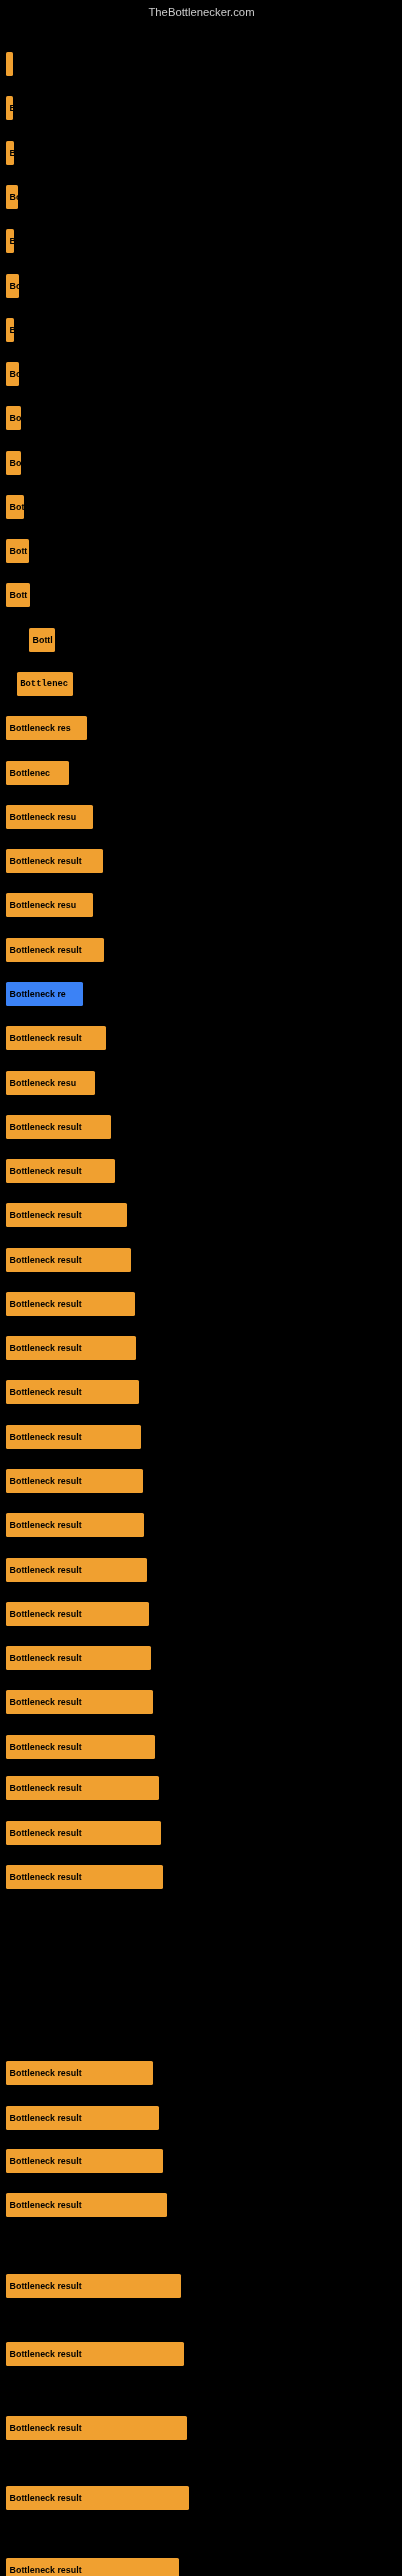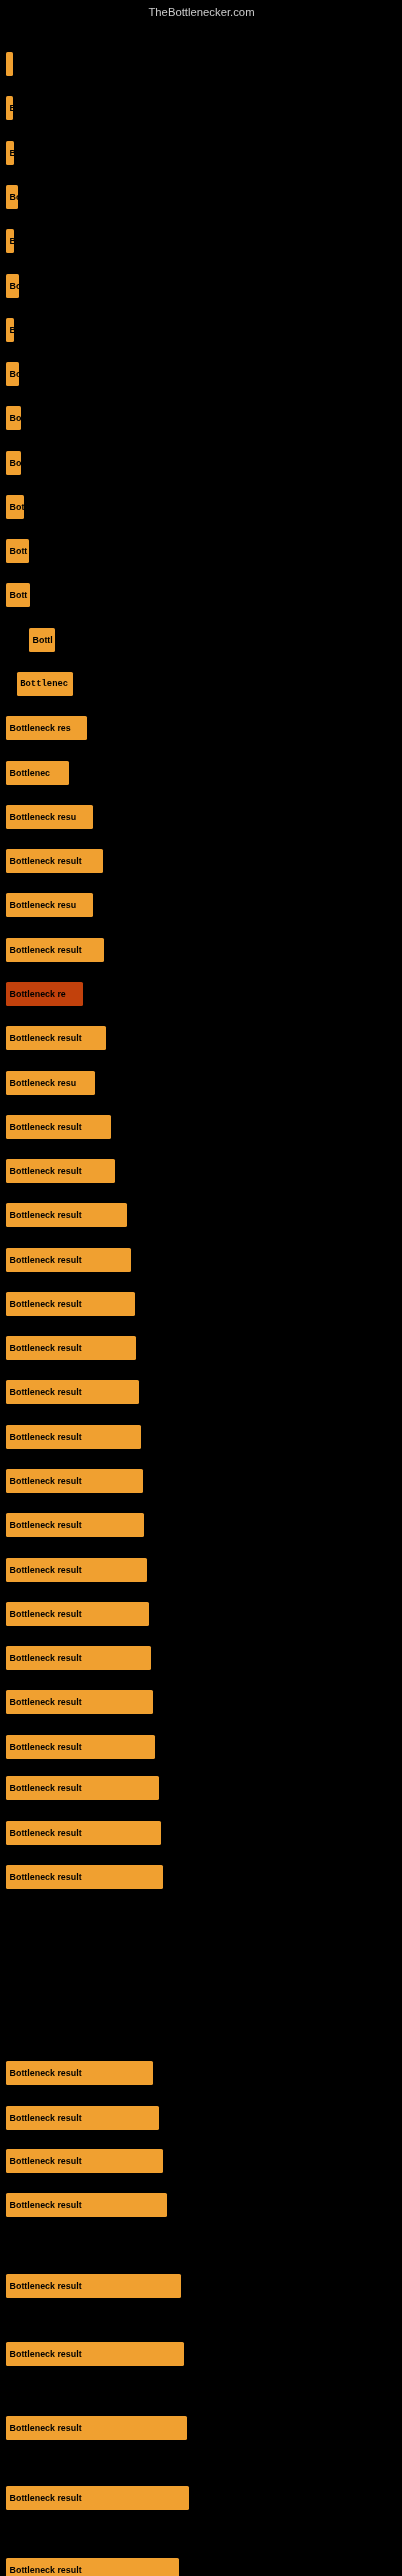--- a/index.html
+++ b/index.html
@@ -93,21 +93,21 @@
     <div style="position: absolute; top: 825px; left: 6.4px; display: flex; align-items: center;">
       <div style="background-color: rgb(240, 160, 48); height: 24px; width: 97px; display: flex; align-items: center; padding: 0px 3.2px; font-size: 8.9px; font-weight: bold; color: rgb(0, 0, 0); white-space: nowrap; overflow: hidden; border-radius: 1.6px;">Bottleneck result</div>
     </div>
     <div style="position: absolute; top: 869px; left: 6.4px; display: flex; align-items: center;">
       <div style="background-color: rgb(240, 160, 48); height: 24px; width: 87px; display: flex; align-items: center; padding: 0px 3.2px; font-size: 8.9px; font-weight: bold; color: rgb(0, 0, 0); white-space: nowrap; overflow: hidden; border-radius: 1.6px;">Bottleneck resu</div>
     </div>
     <div style="position: absolute; top: 914px; left: 6.4px; display: flex; align-items: center;">
       <div style="background-color: rgb(240, 160, 48); height: 24px; width: 98px; display: flex; align-items: center; padding: 0px 3.2px; font-size: 8.9px; font-weight: bold; color: rgb(0, 0, 0); white-space: nowrap; overflow: hidden; border-radius: 1.6px;">Bottleneck result</div>
     </div>
     <div style="position: absolute; top: 958px; left: 6.4px; display: flex; align-items: center;">
-      <div style="background-color: #c2410c; height: 24px; width: 77px; display: flex; align-items: center; padding: 0px 3.2px; font-size: 8.9px; font-weight: bold; color: rgb(0, 0, 0); white-space: nowrap; overflow: hidden; border-radius: 1.6px;">Bottleneck re</div>
+      <div style="background-color: #3b82f6; height: 24px; width: 77px; display: flex; align-items: center; padding: 0px 3.2px; font-size: 8.9px; font-weight: bold; color: rgb(0, 0, 0); white-space: nowrap; overflow: hidden; border-radius: 1.6px;">Bottleneck re</div>
     </div>
     <div style="position: absolute; top: 1002px; left: 6.4px; display: flex; align-items: center;">
       <div style="background-color: rgb(240, 160, 48); height: 24px; width: 100px; display: flex; align-items: center; padding: 0px 3.2px; font-size: 8.9px; font-weight: bold; color: rgb(0, 0, 0); white-space: nowrap; overflow: hidden; border-radius: 1.6px;">Bottleneck result</div>
     </div>
     <div style="position: absolute; top: 1047px; left: 6.4px; display: flex; align-items: center;">
       <div style="background-color: rgb(240, 160, 48); height: 24px; width: 89px; display: flex; align-items: center; padding: 0px 3.2px; font-size: 8.9px; font-weight: bold; color: rgb(0, 0, 0); white-space: nowrap; overflow: hidden; border-radius: 1.6px;">Bottleneck resu</div>
     </div>
     <div style="position: absolute; top: 1091px; left: 6.4px; display: flex; align-items: center;">
       <div style="background-color: rgb(240, 160, 48); height: 24px; width: 105px; display: flex; align-items: center; padding: 0px 3.2px; font-size: 8.9px; font-weight: bold; color: rgb(0, 0, 0); white-space: nowrap; overflow: hidden; border-radius: 1.6px;">Bottleneck result</div>
     </div>

